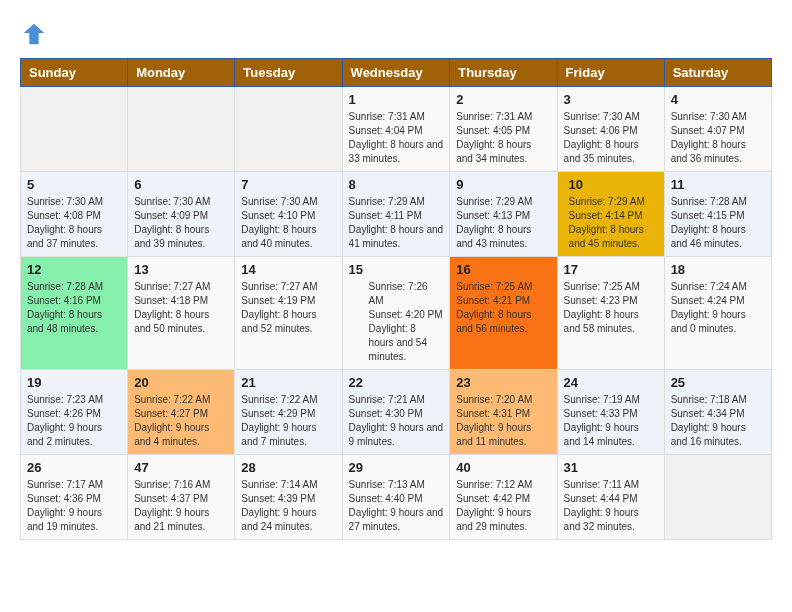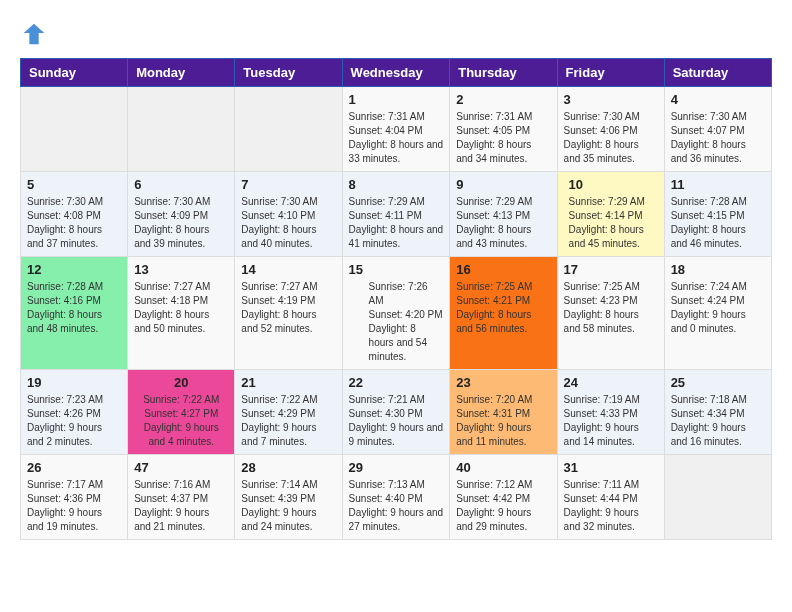--- a/index.html
+++ b/index.html
@@ -46,21 +46,21 @@
     .location {
       font-size: 14px;
       color: #555;
     }
     .calendar {
       width: 100%;
       border-collapse: collapse;
       border: 1px solid #ccc;
     }
     .calendar th {
-      background: #4c1d95;
+      background: #a16207;
       color: #fff;
       font-size: 13px;
       font-weight: bold;
       padding: 6px 8px;
       text-align: left;
       border: 1px solid #2a5ab4;
     }
     .calendar td {
       vertical-align: top;
       border: 1px solid #ddd;
@@ -177,21 +177,21 @@
           <div class="day-info" style="white-space: pre-line;">Sunrise: 7:29 AM
 Sunset: 4:11 PM
 Daylight: 8 hours and 41 minutes.</div>
         </td>
         <td style="background: rgb(238, 242, 249);">
           <div class="day-number">9</div>
           <div class="day-info" style="white-space: pre-line;">Sunrise: 7:29 AM
 Sunset: 4:13 PM
 Daylight: 8 hours and 43 minutes.</div>
         </td>
-        <td style="background: #fef9c3; padding-left: 11px;">
+        <td style="background: #eab308; padding-left: 11px;">
           <div class="day-number">10</div>
           <div class="day-info" style="white-space: pre-line;">Sunrise: 7:29 AM
 Sunset: 4:14 PM
 Daylight: 8 hours and 45 minutes.</div>
         </td>
         <td style="background: rgb(238, 242, 249);">
           <div class="day-number">11</div>
           <div class="day-info" style="white-space: pre-line;">Sunrise: 7:28 AM
 Sunset: 4:15 PM
 Daylight: 8 hours and 46 minutes.</div>
@@ -241,21 +241,21 @@
 Daylight: 9 hours and 0 minutes.</div>
         </td>
       </tr>
       <tr>
         <td style="background: rgb(238, 242, 249);">
           <div class="day-number">19</div>
           <div class="day-info" style="white-space: pre-line;">Sunrise: 7:23 AM
 Sunset: 4:26 PM
 Daylight: 9 hours and 2 minutes.</div>
         </td>
-        <td style="background: #ec4899; text-align: center;">
+        <td style="background: #fdba74;">
           <div class="day-number">20</div>
           <div class="day-info" style="white-space: pre-line;">Sunrise: 7:22 AM
 Sunset: 4:27 PM
 Daylight: 9 hours and 4 minutes.</div>
         </td>
         <td style="background: rgb(238, 242, 249);">
           <div class="day-number">21</div>
           <div class="day-info" style="white-space: pre-line;">Sunrise: 7:22 AM
 Sunset: 4:29 PM
 Daylight: 9 hours and 7 minutes.</div>

